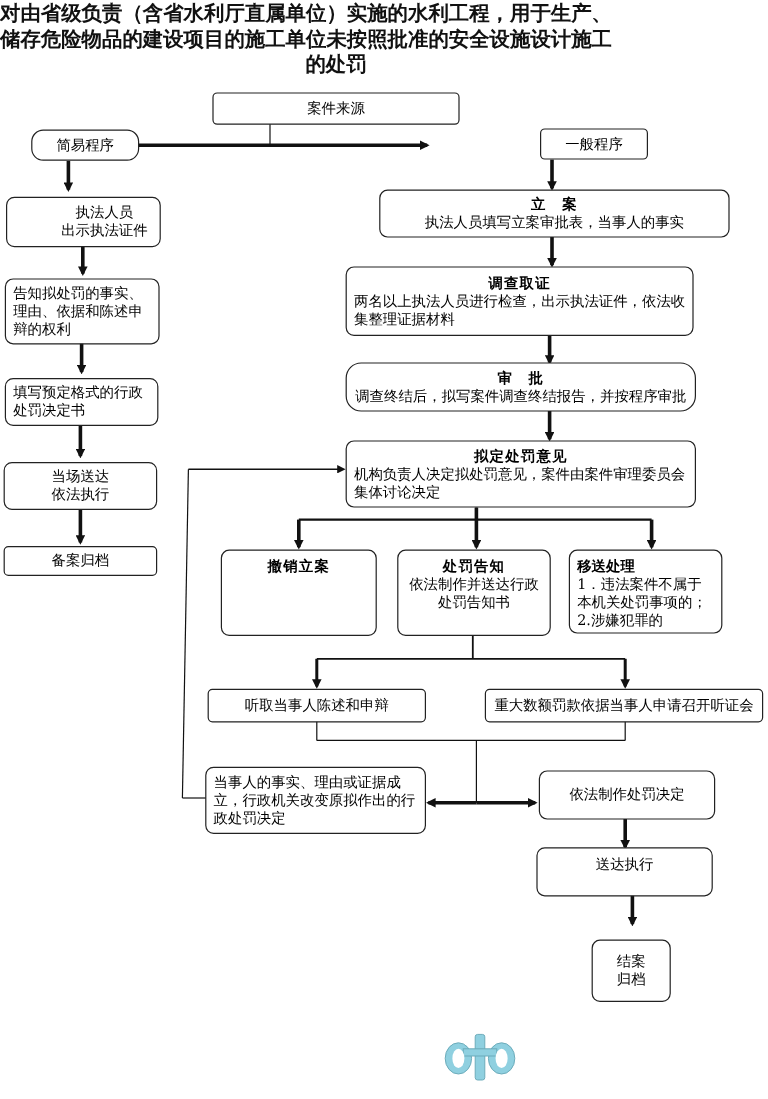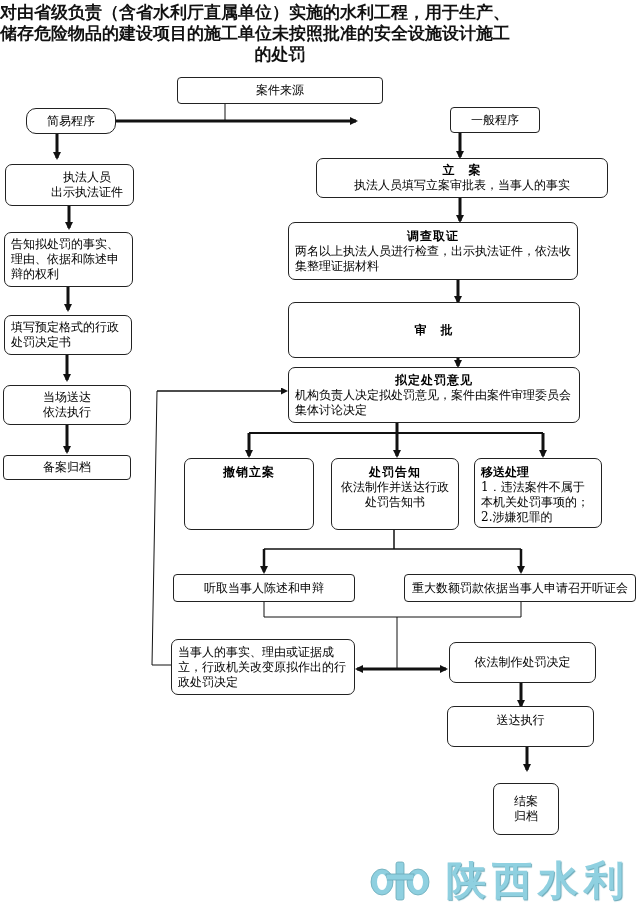--- a/index.html
+++ b/index.html
@@ -114,22 +114,23 @@
 </div>
 
 <div class="box" style="left:284px;top:158px;width:292px;height:40px;margin-left:32px;">
   <span class="bt">立　案</span>
   <span class="center">执法人员填写立案审批表，当事人的事实</span>
 </div>
 <div class="box" style="left:288px;top:222px;width:290px;height:58px;">
   <span class="bt">调查取证</span>
   <span class="left">两名以上执法人员进行检查，出示执法证件，依法收集整理证据材料</span>
 </div>
-<div class="box" style="left:288px;top:302px;width:292px;height:56px;">
+<div class="box" style="left:288px;top:302px;width:292px;height:41px;border-radius:13px;">
   <span class="bt">审　批</span>
+  <span class="center">调查终结后，拟写案件调查终结报告，并按程序审批</span>
 </div>
 <div class="box" style="left:288px;top:367px;width:292px;height:56px;">
   <span class="bt">拟定处罚意见</span>
   <span class="left">机构负责人决定拟处罚意见，案件由案件审理委员会集体讨论决定</span>
 </div>
 
 <div class="box" style="left:184px;top:458px;width:130px;height:72px;justify-content:flex-start;padding-top:6px;">
   <span class="bt">撤销立案</span>
 </div>
 <div class="box" style="left:331px;top:458px;width:128px;height:72px;justify-content:flex-start;padding-top:6px;">
@@ -168,14 +169,13 @@
       <ellipse cx="14" cy="24" rx="11" ry="13"></ellipse>
       <ellipse cx="50" cy="24" rx="11" ry="13"></ellipse>
       <rect x="28" y="4" width="8" height="38" rx="2"></rect>
       <rect x="18" y="16" width="28" height="6"></rect>
     </g>
     <g fill="#fff">
       <ellipse cx="14" cy="24" rx="5" ry="8"></ellipse>
       <ellipse cx="50" cy="24" rx="5" ry="8"></ellipse>
     </g>
   </svg>
-  <span class="logo-text">陕西水利</span>
 </div>
 
 </body></html>

